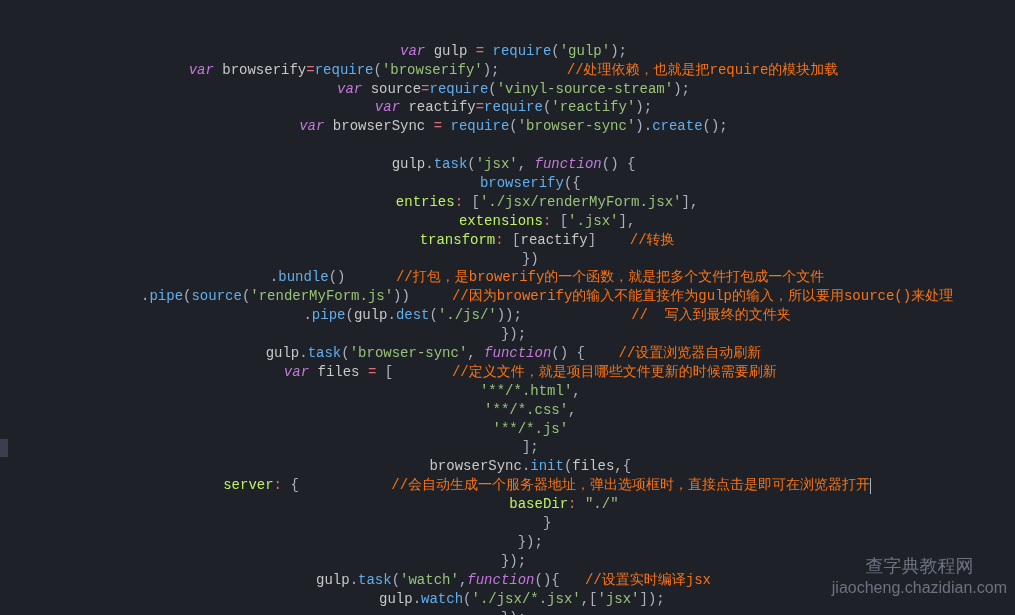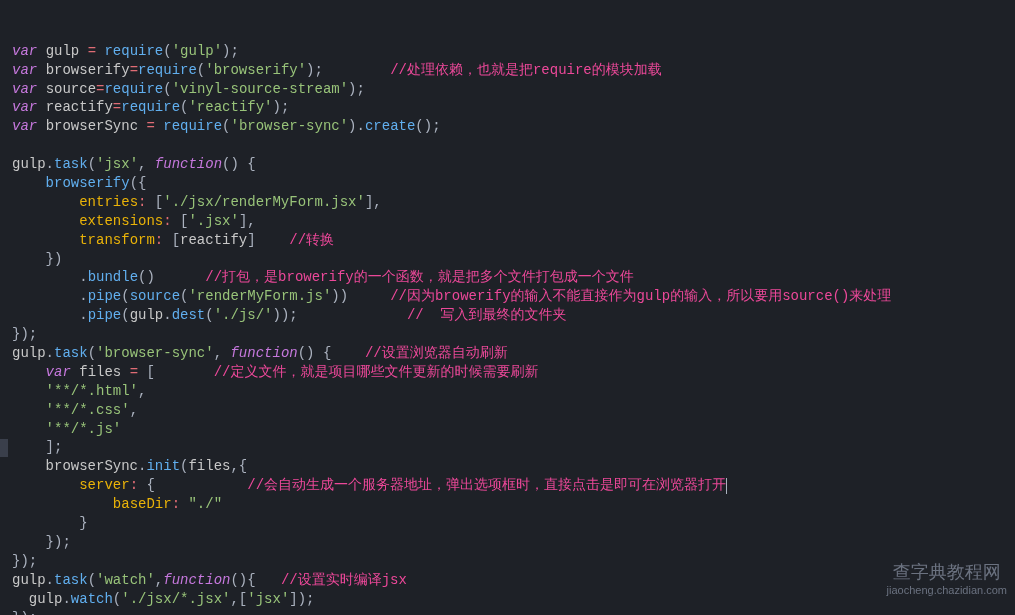--- a/index.html
+++ b/index.html
@@ -14,29 +14,30 @@
       overflow: hidden;
       position: relative;
     }
     .editor {
       padding: 4px 0 4px 12px;
       white-space: pre;
     }
     .line {
       display: block;
       height: 18.9px;
+      text-align: center;
     }
     .kw { color: #c678dd; font-style: italic; }
     .var { color: #c8c8c8; }
     .op { color: #e06c75; }
     .str { color: #98c379; }
     .fn { color: #61afef; }
     .punct { color: #abb2bf; }
-    .comment { color: #ec4899; }
-    .prop { color: #eab308; }
+    .comment { color: #f97316; }
+    .prop { color: #bef264; }
     .cursor {
       display: inline-block;
       width: 1px;
       height: 16px;
       background: #abb2bf;
       vertical-align: middle;
     }
     .gutter-mark {
       position: absolute;
       left: 0;
@@ -48,21 +49,21 @@
       position: absolute;
       right: 8px;
       bottom: 18px;
       color: #6b7280;
       font-size: 18px;
       text-align: center;
       line-height: 1.2;
       font-family: sans-serif;
     }
     .watermark .small {
-      font-size: 11px;
+      font-size: 16px;
       display: block;
     }
   </style>
 </head>
 <body>
 
 <div class="editor">
   <div id="code-container"><div class="line"><span class="kw">var</span><span> </span><span class="var">gulp</span><span> </span><span class="op">=</span><span> </span><span class="fn">require</span><span class="punct">(</span><span class="str">'gulp'</span><span class="punct">);</span></div><div class="line"><span class="kw">var</span><span> </span><span class="var">browserify</span><span class="op">=</span><span class="fn">require</span><span class="punct">(</span><span class="str">'browserify'</span><span class="punct">);</span><span>        </span><span class="comment">//处理依赖，也就是把require的模块加载</span></div><div class="line"><span class="kw">var</span><span> </span><span class="var">source</span><span class="op">=</span><span class="fn">require</span><span class="punct">(</span><span class="str">'vinyl-source-stream'</span><span class="punct">);</span></div><div class="line"><span class="kw">var</span><span> </span><span class="var">reactify</span><span class="op">=</span><span class="fn">require</span><span class="punct">(</span><span class="str">'reactify'</span><span class="punct">);</span></div><div class="line"><span class="kw">var</span><span> </span><span class="var">browserSync</span><span> </span><span class="op">=</span><span> </span><span class="fn">require</span><span class="punct">(</span><span class="str">'browser-sync'</span><span class="punct">).</span><span class="fn">create</span><span class="punct">();</span></div><div class="line"><span></span></div><div class="line"><span class="var">gulp</span><span class="punct">.</span><span class="fn">task</span><span class="punct">(</span><span class="str">'jsx'</span><span class="punct">, </span><span class="kw">function</span><span class="punct">() {</span></div><div class="line"><span>    </span><span class="fn">browserify</span><span class="punct">({</span></div><div class="line"><span>        </span><span class="prop">entries</span><span class="op">:</span><span> </span><span class="punct">[</span><span class="str">'./jsx/renderMyForm.jsx'</span><span class="punct">],</span></div><div class="line"><span>        </span><span class="prop">extensions</span><span class="op">:</span><span> </span><span class="punct">[</span><span class="str">'.jsx'</span><span class="punct">],</span></div><div class="line"><span>        </span><span class="prop">transform</span><span class="op">:</span><span> </span><span class="punct">[</span><span class="var">reactify</span><span class="punct">]</span><span>    </span><span class="comment">//转换</span></div><div class="line"><span>    </span><span class="punct">})</span></div><div class="line"><span>        </span><span class="punct">.</span><span class="fn">bundle</span><span class="punct">()</span><span>      </span><span class="comment">//打包，是browerify的一个函数，就是把多个文件打包成一个文件</span></div><div class="line"><span>        </span><span class="punct">.</span><span class="fn">pipe</span><span class="punct">(</span><span class="fn">source</span><span class="punct">(</span><span class="str">'renderMyForm.js'</span><span class="punct">))</span><span>     </span><span class="comment">//因为browerify的输入不能直接作为gulp的输入，所以要用source()来处理</span></div><div class="line"><span>        </span><span class="punct">.</span><span class="fn">pipe</span><span class="punct">(</span><span class="var">gulp</span><span class="punct">.</span><span class="fn">dest</span><span class="punct">(</span><span class="str">'./js/'</span><span class="punct">));</span><span>             </span><span class="comment">//  写入到最终的文件夹</span></div><div class="line"><span class="punct">});</span></div><div class="line"><span class="var">gulp</span><span class="punct">.</span><span class="fn">task</span><span class="punct">(</span><span class="str">'browser-sync'</span><span class="punct">, </span><span class="kw">function</span><span class="punct">() {</span><span>    </span><span class="comment">//设置浏览器自动刷新</span></div><div class="line"><span>    </span><span class="kw">var</span><span> </span><span class="var">files</span><span> </span><span class="op">=</span><span> </span><span class="punct">[</span><span>       </span><span class="comment">//定义文件，就是项目哪些文件更新的时候需要刷新</span></div><div class="line"><span>    </span><span class="str">'**/*.html'</span><span class="punct">,</span></div><div class="line"><span>    </span><span class="str">'**/*.css'</span><span class="punct">,</span></div><div class="line"><span>    </span><span class="str">'**/*.js'</span></div><div class="line"><span>    </span><span class="punct">];</span></div><div class="line"><span>    </span><span class="var">browserSync</span><span class="punct">.</span><span class="fn">init</span><span class="punct">(</span><span class="var">files</span><span class="punct">,{</span></div><div class="line"><span>        </span><span class="prop">server</span><span class="op">:</span><span> </span><span class="punct">{</span><span>           </span><span class="comment">//会自动生成一个服务器地址，弹出选项框时，直接点击是即可在浏览器打开</span><span class="cursor"></span></div><div class="line"><span>            </span><span class="prop">baseDir</span><span class="op">:</span><span> </span><span class="str">"./"</span></div><div class="line"><span>        </span><span class="punct">}</span></div><div class="line"><span>    </span><span class="punct">});</span></div><div class="line"><span class="punct">});</span></div><div class="line"><span class="var">gulp</span><span class="punct">.</span><span class="fn">task</span><span class="punct">(</span><span class="str">'watch'</span><span class="punct">,</span><span class="kw">function</span><span class="punct">(){</span><span>   </span><span class="comment">//设置实时编译jsx</span></div><div class="line"><span>  </span><span class="var">gulp</span><span class="punct">.</span><span class="fn">watch</span><span class="punct">(</span><span class="str">'./jsx/*.jsx'</span><span class="punct">,[</span><span class="str">'jsx'</span><span class="punct">]);</span></div><div class="line"><span class="punct">});</span></div></div>
 </div>
 

